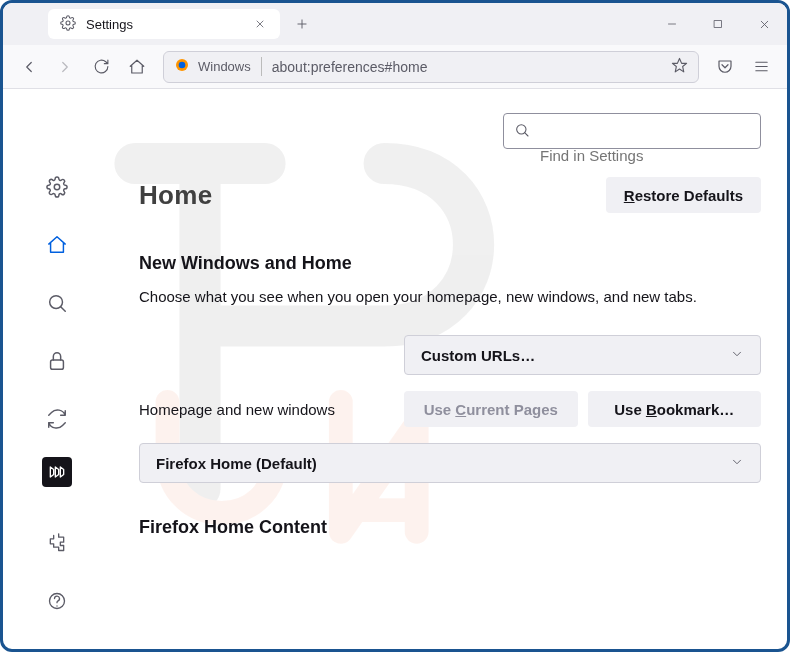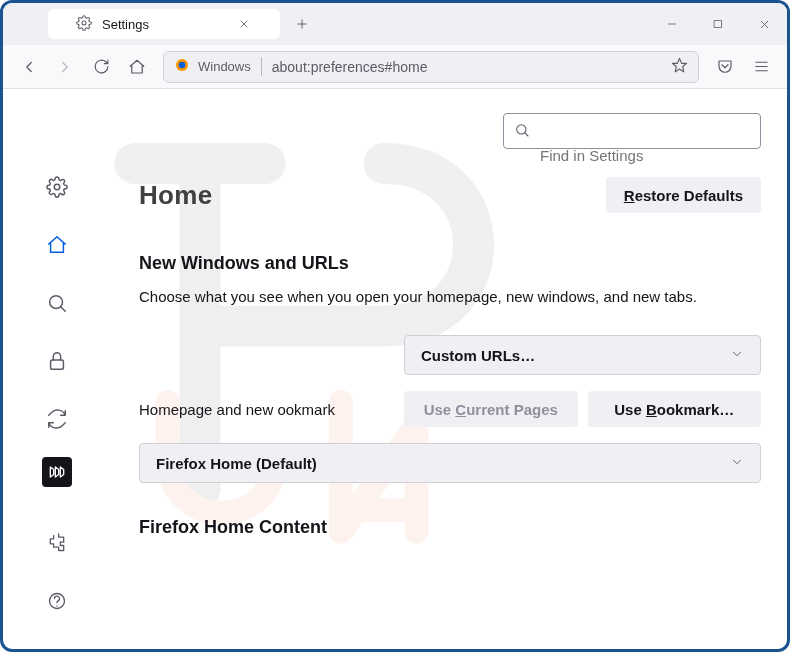--- a/index.html
+++ b/index.html
@@ -3,21 +3,21 @@
 <meta charset="utf-8">
 <style>
   * { box-sizing: border-box; margin: 0; padding: 0; }
   body { font-family: "Segoe UI", Arial, sans-serif; font-size: 14px; color: #15141A; background: #fff; width: 790px; height: 652px; overflow: hidden; border: 3px solid #1a5490; border-radius: 12px; position: relative; }
   .watermark { position: absolute; inset: 0; pointer-events: none; z-index: 0; display: flex; align-items: center; justify-content: center; }
   .watermark svg { width: 650px; height: 500px; opacity: 0.08; }
   .content { position: relative; z-index: 1; }
 
   
   .titlebar { height: 42px; background: #f0f0f4; display: flex; align-items: stretch; padding-left: 45px; }
-  .tab { background: #fff; border-radius: 6px; display: flex; align-items: center; gap: 10px; padding: 0 28px; width: 232px; margin: 6px 0; position: relative; }
+  .tab { background: #fff; border-radius: 6px; display: flex; align-items: center; gap: 10px; padding: 0 12px; width: 232px; margin: 6px 0; position: relative; }
   .tab-title { flex: 1; font-size: 13px; }
   .tab-close { width: 16px; height: 16px; display: flex; align-items: center; justify-content: center; cursor: pointer; }
   .new-tab { width: 32px; display: flex; align-items: center; justify-content: center; cursor: pointer; margin-left: 6px; }
   .titlebar-spacer { flex: 1; }
   .winbtn { width: 46px; display: flex; align-items: center; justify-content: center; cursor: pointer; }
 
   
   .toolbar { height: 44px; background: #f9f9fb; display: flex; align-items: center; gap: 4px; padding: 0 10px; border-bottom: 1px solid #e0e0e6; }
   .tbtn { width: 32px; height: 32px; border-radius: 4px; display: flex; align-items: center; justify-content: center; cursor: pointer; }
   .urlbar { flex: 1; height: 32px; background: #f0f0f4; border-radius: 6px; display: flex; align-items: center; padding: 0 10px; margin: 0 6px; gap: 10px; border: 1px solid #cfcfd8; }
@@ -222,37 +222,37 @@
         </span>
         <input type="text" placeholder="Find in Settings" style="">
       </div>
     </div>
 
     <div class="heading-row">
       <h1>Home</h1>
       <button class="btn"><span class="ul">R</span><span>estore Defaults</span></button>
     </div>
 
-    <h2>New Windows and URLs</h2>
+    <h2>New Windows and Home</h2>
     <p class="desc">Choose what you see when you open your homepage, new windows, and new tabs.</p>
 
     <div class="row">
       <div class="row-label"></div>
       <div class="row-ctrl">
         <div class="select">
           <span>Custom URLs…</span>
           <span><svg width="14" height="14" viewBox="0 0 24 24">
                   <path d="M6 9l6 6 6-6"></path>
                 </svg></span>
         </div>
       </div>
     </div>
 
     <div class="row">
-      <div class="row-label">Homepage and new ookmark</div>
+      <div class="row-label">Homepage and new windows</div>
       <div class="row-ctrl">
         <div class="btn-row">
           <button class="btn disabled">Use <span class="ul">C</span>urrent Pages</button>
           <button class="btn">Use <span class="ul">B</span>ookmark…</button>
         </div>
       </div>
     </div>
 
     <div class="row" style="margin-top:10px">
       <div class="row-ctrl">

